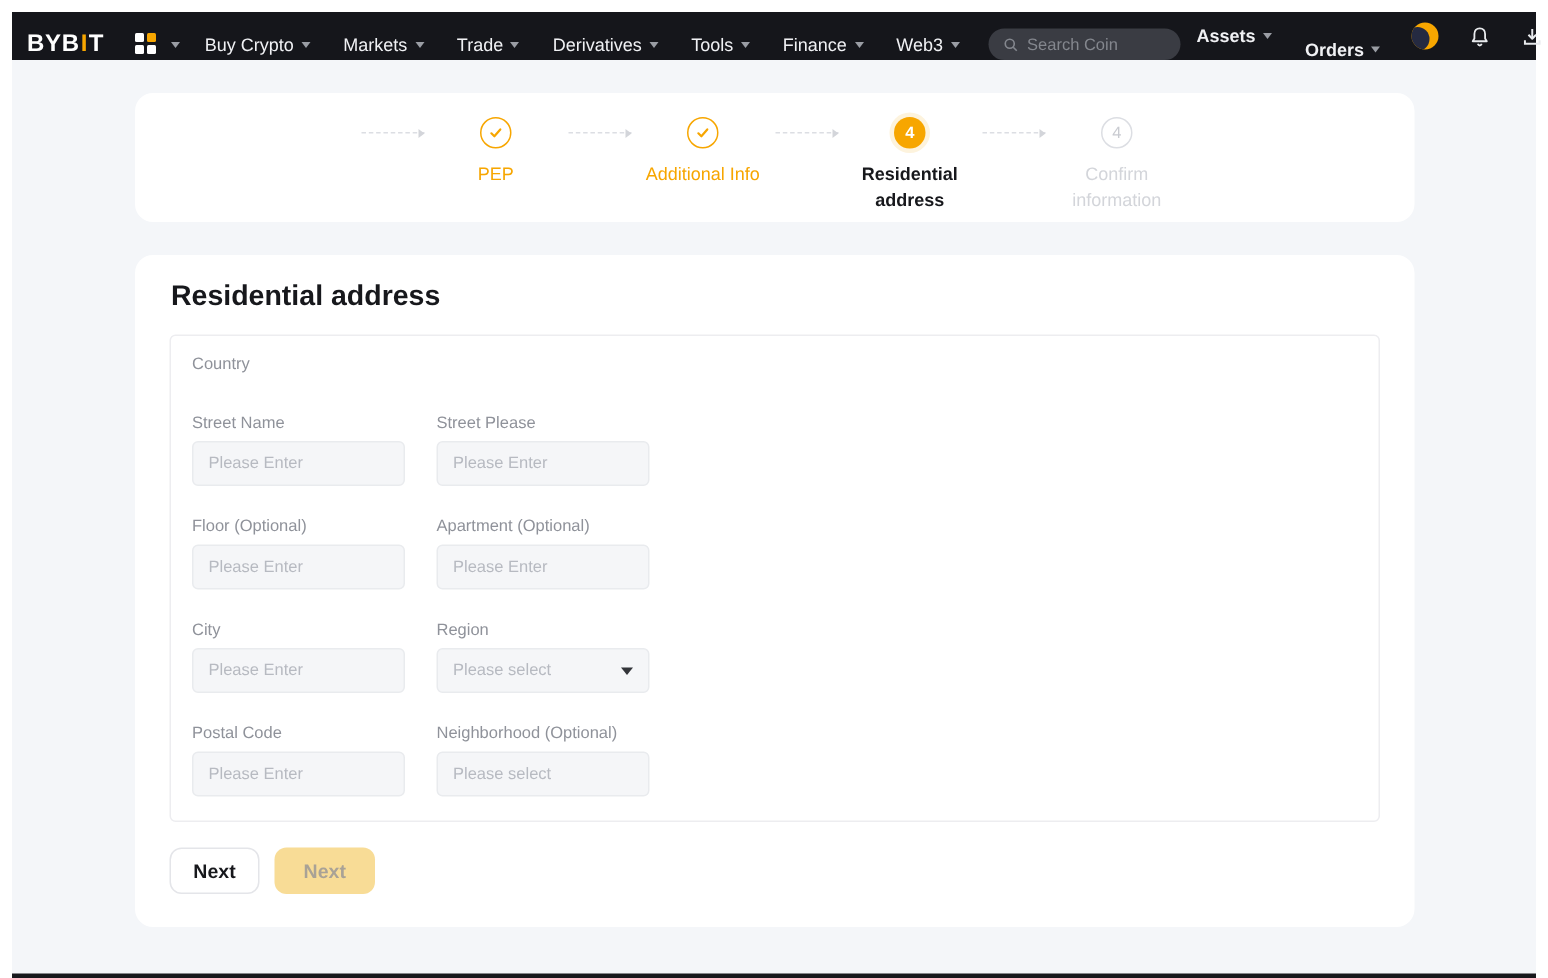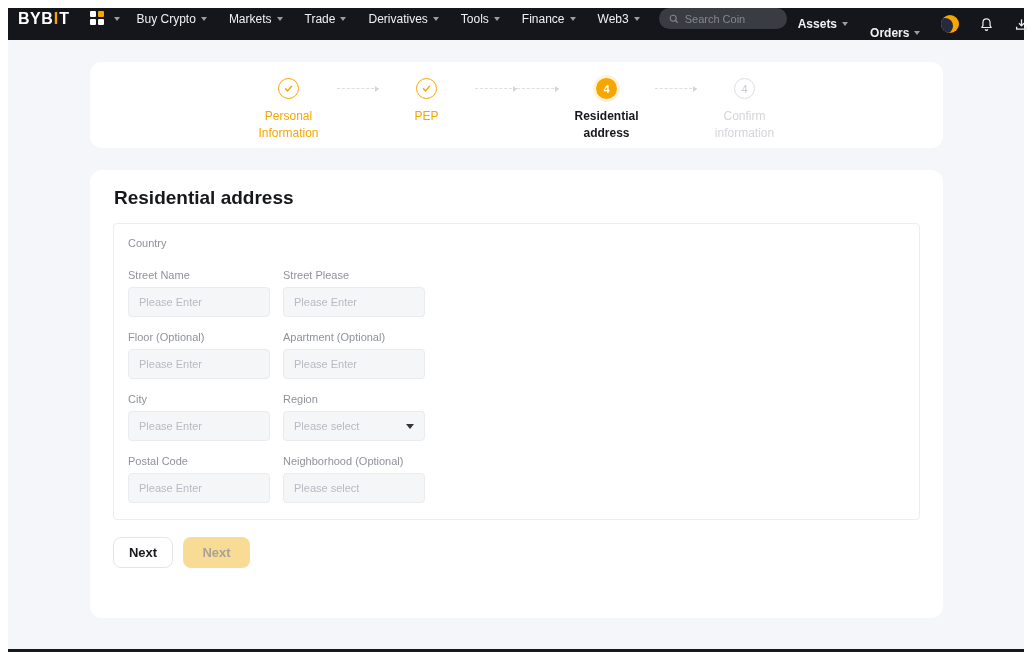--- a/index.html
+++ b/index.html
@@ -1,21 +1,21 @@
 <!DOCTYPE html>
 <html><head>
 <meta charset="utf-8">
 <style>
   * { margin:0; padding:0; box-sizing:border-box; }
   html,body { width:1032px; height:652px; background:#ffffff; font-family:"Liberation Sans", sans-serif; overflow:hidden; }
   .frame { position:relative; width:1032px; height:652px; background:#ffffff; }
 
   
   .nav { position:absolute; left:8px; top:8px; right:8px; height:32px; background:#15161b;
-         display:flex; align-items:flex-start; padding:0 14px 0 10px; color:#eceef1; }
+         display:flex; align-items:flex-end; padding:0 14px 0 10px; color:#eceef1; }
   .logo { font-size:16px; font-weight:bold; letter-spacing:.5px; color:#ffffff; display:flex; align-items:center; margin-right:14px; }
   .logo .accent { color:#f7a600; margin:0 .5px; }
   .grid-icon { width:15px; height:15px; display:grid; grid-template-columns:6px 6px; grid-template-rows:6px 6px; gap:2px; margin-right:4px; }
   .grid-icon i { background:#ffffff; border-radius:1px; }
   .grid-icon i.accent { background:#f7a600; }
   .caret { width:0; height:0; border-left:3.5px solid transparent; border-right:3.5px solid transparent;
            border-top:4px solid #9a9da4; display:inline-block; margin-left:5px; }
   .nav-item { display:flex; align-items:center; font-size:12px; color:#f0f1f4; padding:0 11px; cursor:pointer; white-space:nowrap; }
   .nav-left { display:flex; align-items:center; }
   .search-box { display:flex; align-items:center; background:#3a3c43; border-radius:11px; height:21px;
@@ -48,21 +48,21 @@
   .step.done .step-label { color:#f7a600; }
   .step.active .step-label { color:#17181c; font-weight:bold; }
   .step.future .step-label { color:#d3d5da;text-align:center; }
   .connector { flex:1; height:0; border-top:1px dashed #dcdee3; margin-top:10px; position:relative; }
   .connector::after { content:""; position:absolute; right:0; top:-3.5px; width:0; height:0;
                       border-left:4px solid #d3d5da; border-top:3.5px solid transparent; border-bottom:3.5px solid transparent; }
 
   
   .form-title { font-size:19px; font-weight:bold; color:#17181c; margin:17px 0 0 24px; }
   .panel { border:1px solid #ededf0; border-radius:4px; margin:14px 23px 0 23px; padding:13px 14px 16px 14px; }
-  .fgrid { display:grid; grid-template-columns:142px 142px; column-gap:13px; row-gap:14px; }
+  .fgrid { display:grid; grid-template-columns:142px 142px; column-gap:13px; row-gap:14px;gap:21px; }
   .fblock { display:flex; flex-direction:column; }
   .fblock.span2 { grid-column:1 / span 2; }
   .flabel { font-size:11px; color:#8f929a; margin-bottom:6px; }
   .fctl { height:30px; background:#f5f6f8; border:1px solid #e9ebee; border-radius:4px; font-size:11px;
           display:flex; align-items:center; padding:0 10px; color:#b7bac1; width:100%; }
   input.fctl { outline:none; font-family:"Liberation Sans", sans-serif; color:#4b4e55; }
   input.fctl::placeholder { color:#b7bac1; }
   .select-value { color:#6e7178; flex:1; }
   .select-ph { color:#b7bac1; flex:1; }
   .sel-caret-light { width:0; height:0; border-left:4px solid transparent; border-right:4px solid transparent; border-top:4.5px solid #c9ccd2; }
@@ -160,40 +160,40 @@
       </div>
 
     </div>
   </div>
 
   <div class="content">
 
     <div class="card stepper-card">
       <div class="stepper">
 
+        <div class="connector"></div>
+
         <div class="step done">
           <div class="step-circle">
             <svg width="11" height="11" viewBox="0 0 12 12">
               <path d="M2.8 6.4 L5 8.6 L9.3 3.6" fill="none" stroke="#f7a600" stroke-width="1.6" stroke-linecap="round" stroke-linejoin="round"></path>
             </svg>
           </div>
-          <div class="step-label">Personal Information</div>
+          <div class="step-label">PEP</div>
         </div>
         <div class="connector"></div>
 
         <div class="step done">
           <div class="step-circle">
             <svg width="11" height="11" viewBox="0 0 12 12">
               <path d="M2.8 6.4 L5 8.6 L9.3 3.6" fill="none" stroke="#f7a600" stroke-width="1.6" stroke-linecap="round" stroke-linejoin="round"></path>
             </svg>
           </div>
-          <div class="step-label">PEP</div>
-        </div>
-        <div class="connector"></div>
-
+          <div class="step-label">Additional Info</div>
+        </div>
         <div class="connector"></div>
 
         <div class="step active">
           <div class="step-circle">4</div>
           <div class="step-label">Residential address</div>
         </div>
         <div class="connector"></div>
 
         <div class="step future">
           <div class="step-circle">4</div>

